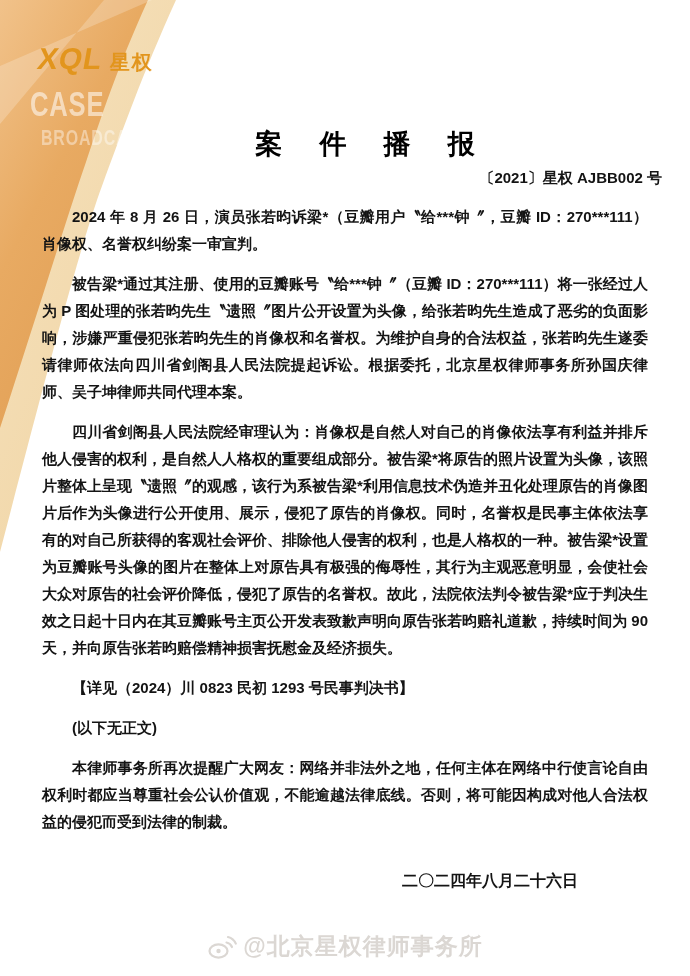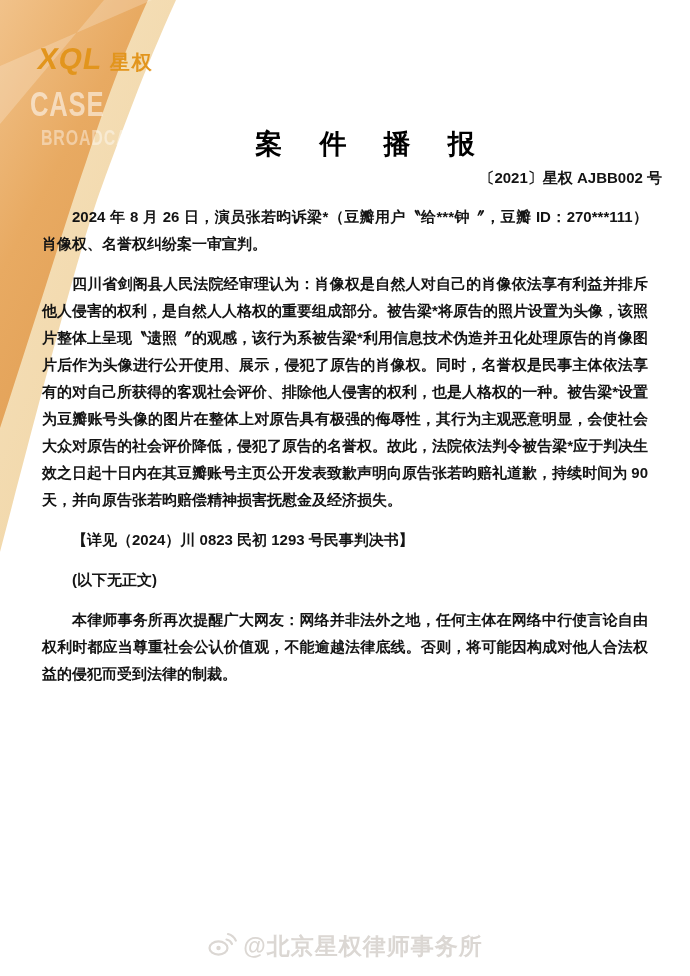--- a/index.html
+++ b/index.html
@@ -47,21 +47,21 @@
     margin:0 0 13px 0;
     font-size:15px;font-weight:bold;line-height:27px;
     text-indent:2em;text-align:justify;
   }
   .sig-block{margin-top:30px;font-size:16px;font-weight:bold;}
   .sig-name{text-align:right;margin-right:83px;line-height:31px;}
   .sig-date{text-align:right;margin-right:70px;line-height:31px;}
   
   .weibo{
     position:absolute;left:0;right:0;bottom:14px;z-index:1;
-    display:flex;justify-content:center;gap:6px;
+    display:flex;justify-content:center;align-items:center;gap:6px;
     color:#dbd7d3;font-size:23px;font-weight:bold;letter-spacing:1px;
   }
   .weibo svg{display:block;}
 </style>
 </head>
 <body>
 
 <div class="page">
 
   <svg class="corner-art" width="330" height="670" viewBox="0 0 330 670" aria-hidden="true">
@@ -87,26 +87,28 @@
   </div>
   <div class="wm-case">CASE</div>
   <div class="wm-broadcast">BROADCAST</div>
 
   <div class="doc">
     <h1 class="doc-title">案 件 播 报</h1>
     <div class="doc-number">〔2021〕星权 AJBB002 号</div>
 
     <div class="doc-body">
       <p>2024 年 8 月 26 日，演员张若昀诉梁*（豆瓣用户〝给***钟〞，豆瓣 ID：270***111）肖像权、名誉权纠纷案一审宣判。</p>
+      <p>被告梁*通过其注册、使用的豆瓣账号〝给***钟〞（豆瓣 ID：270***111）将一张经过人为 P 图处理的张若昀先生〝遗照〞图片公开设置为头像，给张若昀先生造成了恶劣的负面影响，涉嫌严重侵犯张若昀先生的肖像权和名誉权。为维护自身的合法权益，张若昀先生遂委请律师依法向四川省剑阁县人民法院提起诉讼。根据委托，北京星权律师事务所孙国庆律师、吴子坤律师共同代理本案。</p>
       <p>四川省剑阁县人民法院经审理认为：肖像权是自然人对自己的肖像依法享有利益并排斥他人侵害的权利，是自然人人格权的重要组成部分。被告梁*将原告的照片设置为头像，该照片整体上呈现〝遗照〞的观感，该行为系被告梁*利用信息技术伪造并丑化处理原告的肖像图片后作为头像进行公开使用、展示，侵犯了原告的肖像权。同时，名誉权是民事主体依法享有的对自己所获得的客观社会评价、排除他人侵害的权利，也是人格权的一种。被告梁*设置为豆瓣账号头像的图片在整体上对原告具有极强的侮辱性，其行为主观恶意明显，会使社会大众对原告的社会评价降低，侵犯了原告的名誉权。故此，法院依法判令被告梁*应于判决生效之日起十日内在其豆瓣账号主页公开发表致歉声明向原告张若昀赔礼道歉，持续时间为 90 天，并向原告张若昀赔偿精神损害抚慰金及经济损失。</p>
       <p>【详见（2024）川 0823 民初 1293 号民事判决书】</p>
       <p>(以下无正文)</p>
       <p>本律师事务所再次提醒广大网友：网络并非法外之地，任何主体在网络中行使言论自由权利时都应当尊重社会公认价值观，不能逾越法律底线。否则，将可能因构成对他人合法权益的侵犯而受到法律的制裁。</p>
 
       <div class="sig-block">
+        <div class="sig-date">二〇二四年八月二十六日</div>
       </div>
     </div>
   </div>
 
   <div class="weibo">
     <span>
       <svg width="30" height="26" viewBox="0 0 30 26" fill="none" stroke="#dbd7d3" stroke-width="2.2" stroke-linecap="round">
         <ellipse cx="11.5" cy="17" rx="9" ry="6.6"></ellipse>
         <circle cx="11.5" cy="17" r="2.2" fill="#dbd7d3" stroke="none"></circle>
         <path d="M19.5,8.5 A7.5,7.5 0 0 1 25,13"></path>

